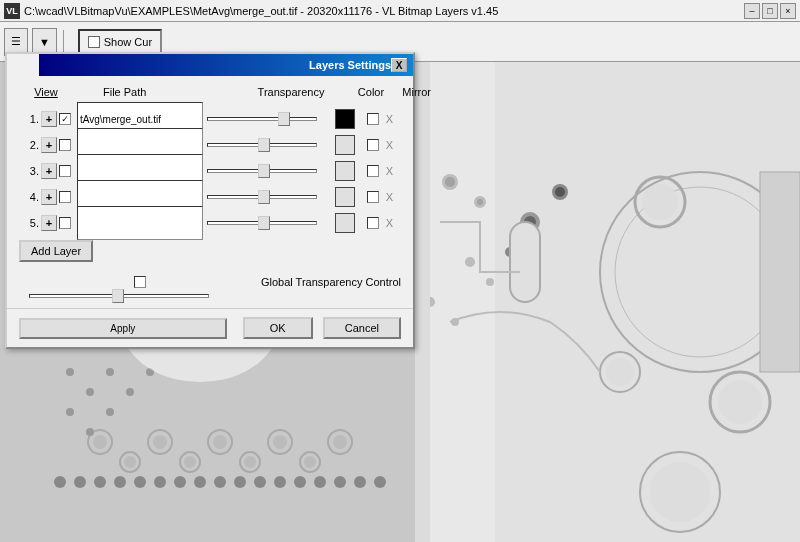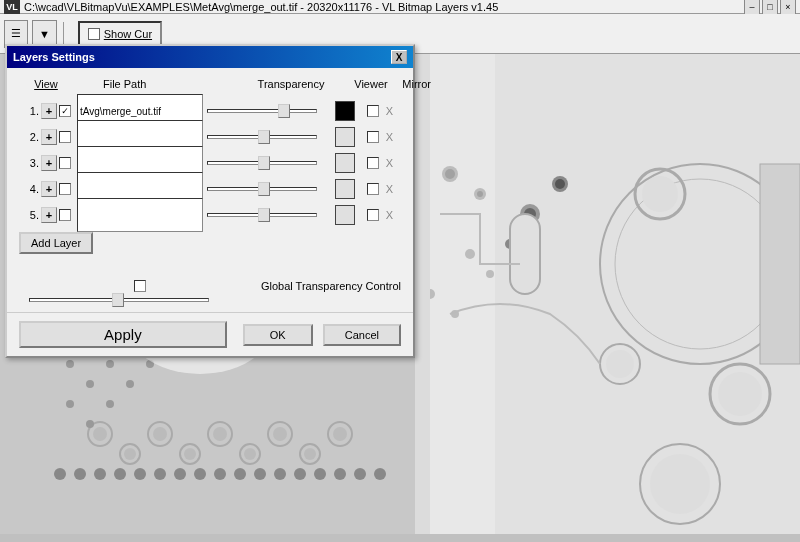--- a/index.html
+++ b/index.html
@@ -10,21 +10,21 @@
       width: 800px;
       height: 542px;
       overflow: hidden;
       position: relative;
     }
 
     
     .title-bar {
       background: #f0f0f0;
       border-bottom: 1px solid #999;
-      height: 14px;
+      height: 22px;
       display: flex;
       align-items: center;
       padding: 0 4px;
       justify-content: space-between;
     }
     .title-bar-left {
       display: flex;
       align-items: center;
       gap: 4px;
       font-size: 11px;
@@ -110,21 +110,20 @@
     .show-cur-btn {
       border: 2px inset #888;
       background: #f0f0f0;
       padding: 2px 8px;
       height: 26px;
       display: flex;
       align-items: center;
       gap: 4px;
       cursor: pointer;
       margin-left: 8px;
-      text-decoration: underline;
     }
     .show-cur-checkbox {
       width: 12px;
       height: 12px;
       border: 1px solid #666;
       background: #fff;
     }
 
     
     .dialog-overlay {
@@ -141,25 +140,26 @@
       border-left: 2px solid #ccc;
       box-shadow: 2px 2px 5px rgba(0,0,0,0.3);
       width: 410px;
     }
 
     .dialog-title {
       background: linear-gradient(to right, #000080, #1084d0);
       color: white;
       padding: 3px 6px;
       display: flex;
-      justify-content: space-between;
+      justify-content: flex-end;
       align-items: center;
       height: 22px;
       font-size: 11px;
       font-weight: bold;
+      margin-left: 32px;
     }
     .dialog-close {
       width: 16px;
       height: 14px;
       background: #c0c0c0;
       border: 1px outset #fff;
       display: flex;
       align-items: center;
       justify-content: center;
       font-size: 10px;
@@ -253,21 +253,21 @@
     }
 
     
     .add-layer-btn {
       border: 2px outset #ccc;
       background: #e0e0e0;
       padding: 3px 10px;
       cursor: pointer;
       font-size: 11px;
       margin-top: 6px;
-      margin-bottom: 20px;
+      margin-bottom: 8px;
       display: inline-block;
     }
 
     
     .global-trans-row {
       display: flex;
       align-items: center;
       gap: 0;
       margin-bottom: 6px;
     }
@@ -302,21 +302,21 @@
       cursor: pointer;
       font-size: 11px;
       min-width: 70px;
       text-align: center;
     }
     .apply-btn {
       border: 2px outset #ccc;
       background: #e0e0e0;
       padding: 3px 14px;
       cursor: pointer;
-      font-size: 15px;
+      font-size: 10px;
       min-width: 90px;
       text-align: center;
     }
 
     
     .pcb-circles {
       position: absolute;
       top: 0;
       left: 0;
     }
@@ -462,21 +462,21 @@
         <div class="dialog-close">X</div>
       </div>
 
       <div class="dialog-body">
 
         <div style="display:grid; grid-template-columns: 50px 30px 130px 120px 40px 40px; margin-bottom:4px; padding-left:2px;">
           <div style="text-align:center;text-decoration:underline;">View</div>
           <div></div>
           <div style="text-align:left; padding-left:2px;">File Path</div>
           <div style="text-align:center;">Transparency</div>
-          <div style="text-align:center;">Viewer</div>
+          <div style="text-align:center;">Color</div>
           <div style="text-align:right;">Mirror</div>
         </div>
 
         <div style="display:grid; grid-template-columns: 22px 18px 18px 130px 120px 36px 30px; align-items:center; margin-bottom:4px; height:22px;">
           <span style="text-align:right; padding-right:2px; font-size:11px;">1.</span>
           <div class="plus-btn">+</div>
           <div class="layer-checkbox checked"></div>
           <div class="layer-filepath">tAvg\merge_out.tif</div>
           <div class="layer-slider">
             <div class="slider-track">

